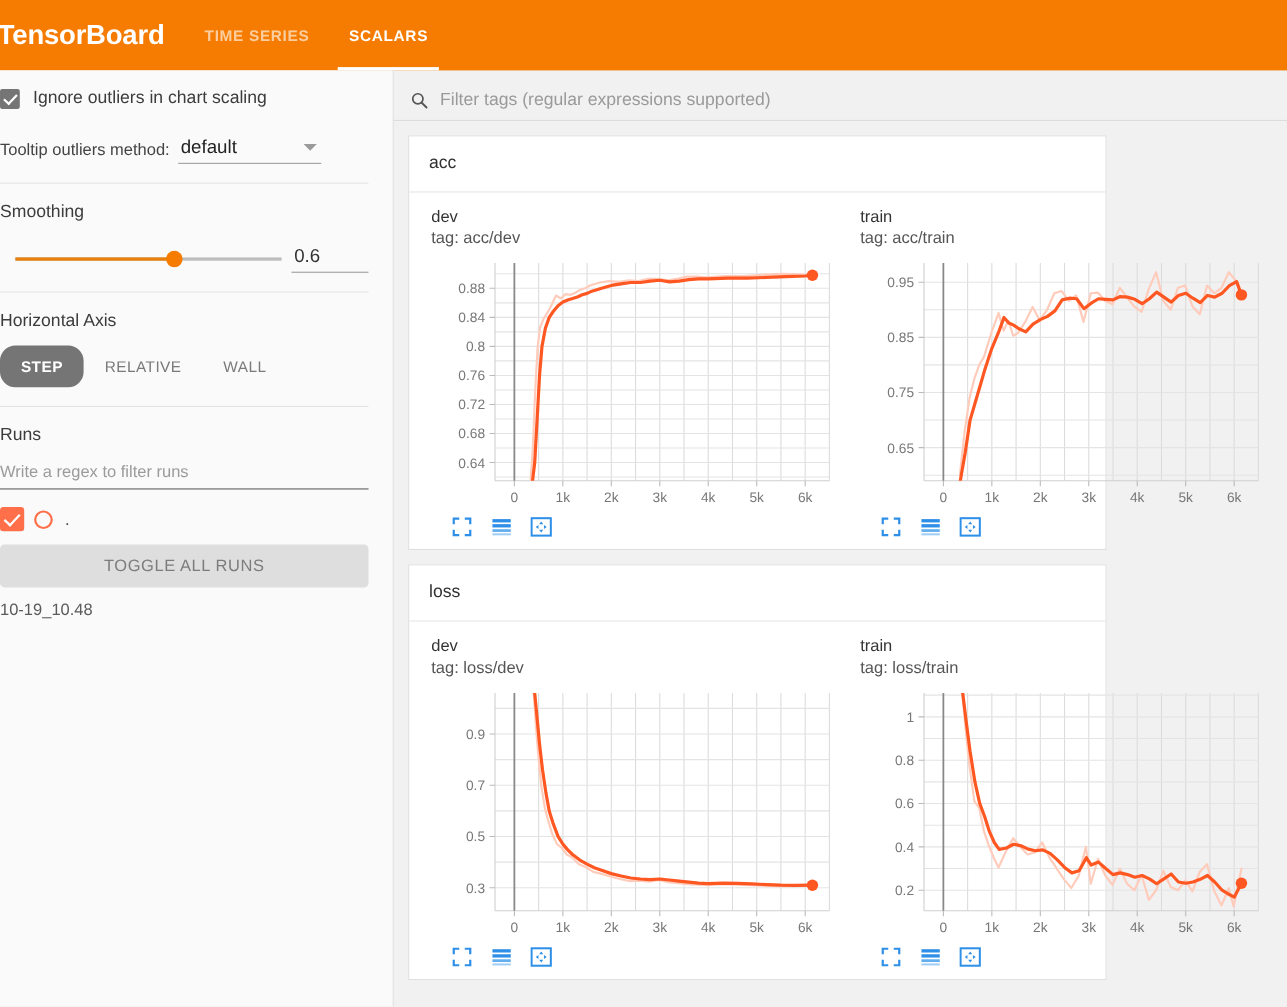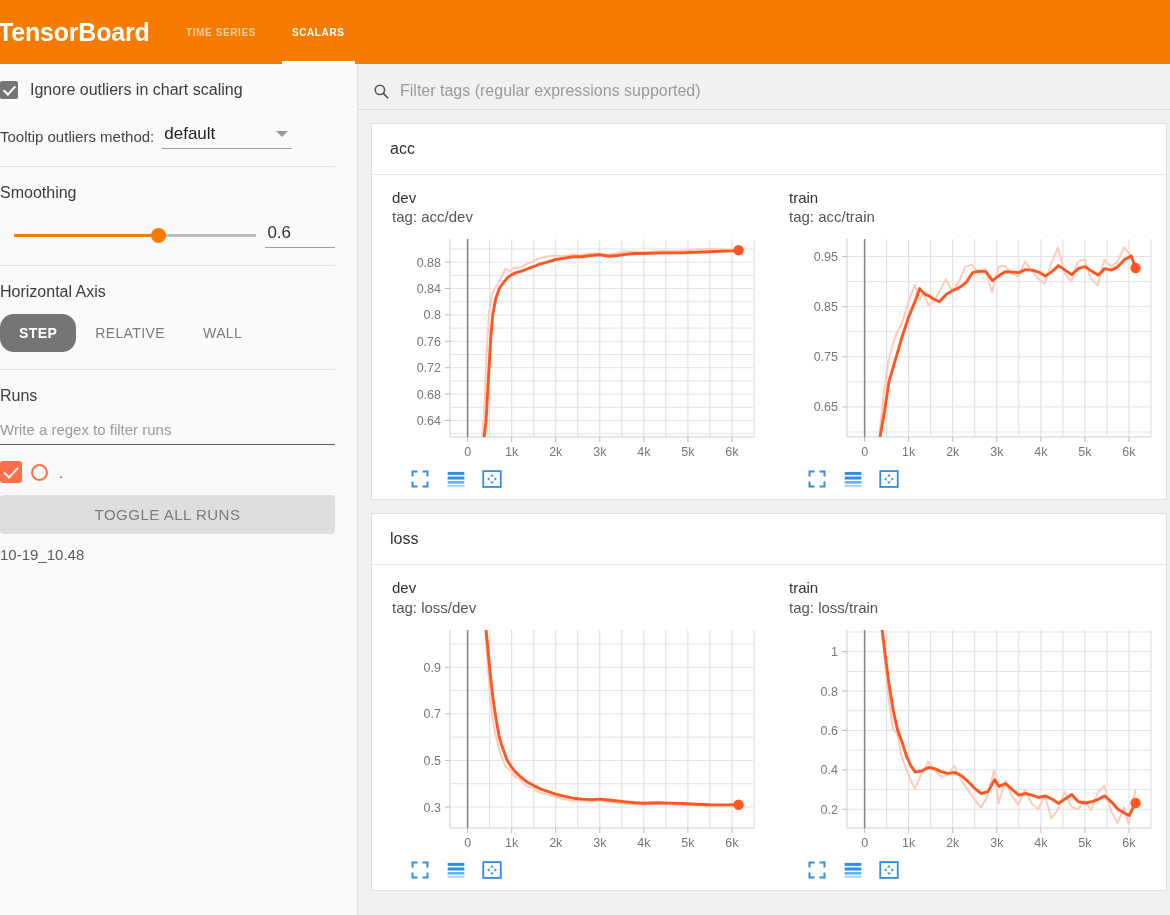--- a/index.html
+++ b/index.html
@@ -28,21 +28,21 @@
     align-items: center;
     padding-left: 0px;
     margin-left: -2px;
     width: 170px;
   }
   .tab {
     display: flex;
     align-items: center;
     justify-content: center;
     padding: 0 18px;
-    font-size: 10px;
+    font-size: 14px;
     font-weight: 700;
     letter-spacing: 0.6px;
     color: rgba(255,255,255,0.62);
     cursor: pointer;
     position: relative;
   }
   .tab.active { color: #fff; }
   .tab.active::after {
     content: "";
     position: absolute;
@@ -234,21 +234,21 @@
     padding: 8px 18px 0 14px;
     border-bottom: 1px solid #dcdcdc;
     background: #f1f1f1;
   }
   #search-text { font-size: 16px; color: #9a9a9a; }
 
   .card {
     background: #fff;
     border: 1px solid #e0e0e0;
     margin: 13px 0 0 13px;
-    width: 796px;
+    width: 635px;
   }
   .card-header {
     padding: 16px 0 16px 18px;
     font-size: 16px;
     color: #303030;
     border-bottom: 1px solid #e6e6e6;
   }
   .charts-row { display: flex; }
   .chart-box { width: 398px; padding: 14px 0 0 20px; }
   .chart-title { font-size: 15px; color: #333; line-height: 1.15; }

